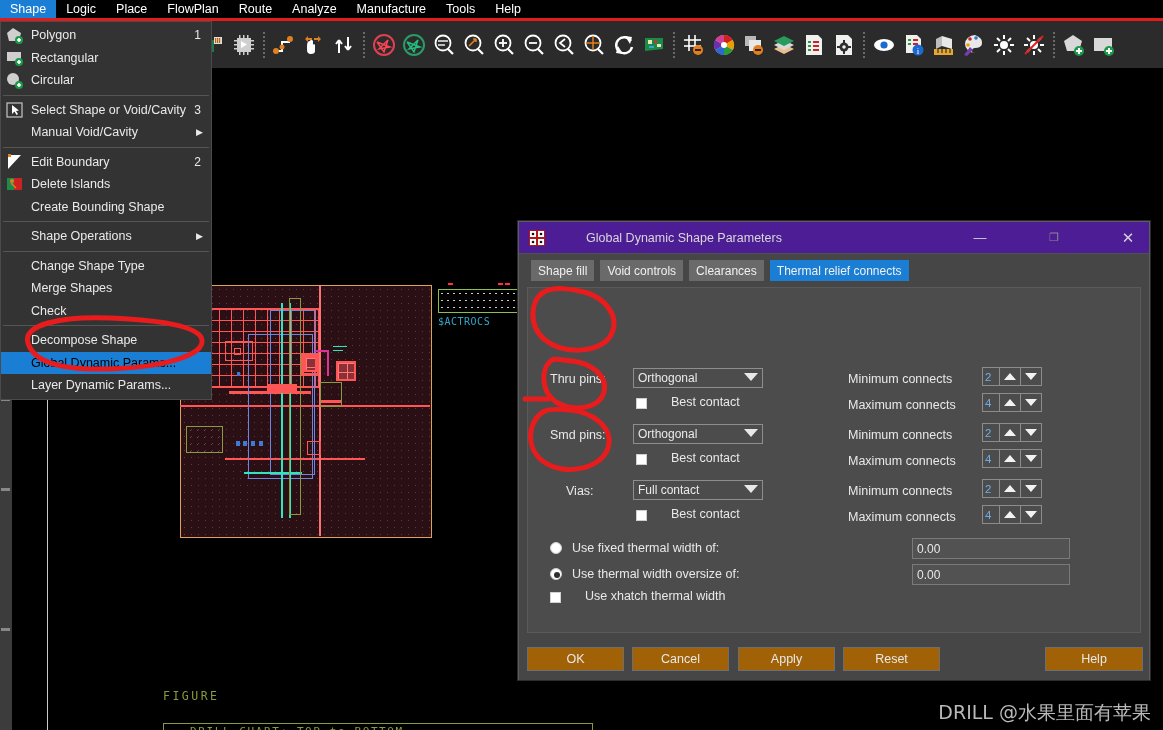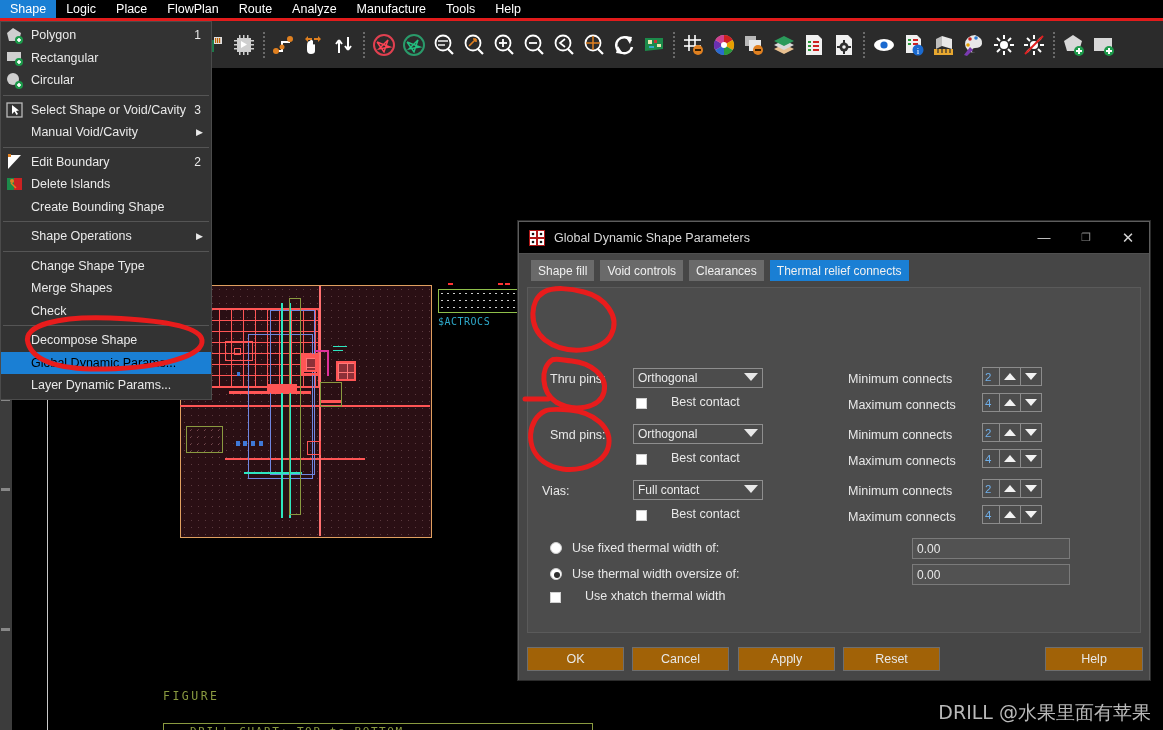--- a/index.html
+++ b/index.html
@@ -132,22 +132,23 @@
   .dd-item.noico .dd-lbl { margin-left:26px; }
 
   
   .dialog {
     position:absolute; left:518px; top:221px; width:632px; height:459px;
     background:#464646; border:1px solid #5d5d5d;
     box-shadow: 0 0 0 1px #2b2b2b;
     z-index:40;
   }
   .dlg-title {
-    height:32px; background:#000000; display:flex; align-items:center;
+    height:32px; background:#4c1d95; display:flex; align-items:center;
     border-bottom:1px solid #505050;
+    gap:32px;
   }
   .dlg-ico { width:16px; height:16px; margin-left:10px; margin-right:9px; flex:0 0 auto; }
   .dlg-ttl-txt { font-size:12.5px; color:#d8d8d8; flex:1 1 auto; }
   .dlg-wbtn {
     width:42px; height:31px; display:flex; align-items:center; justify-content:center;
     color:#d4d4d4; font-size:13px;
   }
   .dlg-body { position:relative; padding:0; height:426px; background:#464646; }
 
   .tabs { display:flex; gap:6px; padding:6px 0 0 12px; }
@@ -790,21 +791,21 @@
         <div class="spin" style="left:454px; top:161px;">
           <span class="val">4</span>
           <span class="btn">
               <i class="tri-up"></i>
             </span>
           <span class="btn">
               <i class="tri-dn"></i>
             </span>
         </div>
 
-        <div class="lbl-pin" style="left:14px; top:196px;">Vias:</div>
+        <div class="lbl-pin" style="left:38px; top:196px;">Vias:</div>
         <div class="sel-box" style="left:105px; top:192px;">
           <span>Full contact</span>
           <span class="caret"></span>
         </div>
         <div class="cb-row" style="left:108px; top:219px;">
           <span class="cbox"></span>
           <span>Best contact</span>
         </div>
         <div class="mlabel" style="left:320px; top:196px;">Minimum connects</div>
         <div class="spin" style="left:454px; top:191px;">

